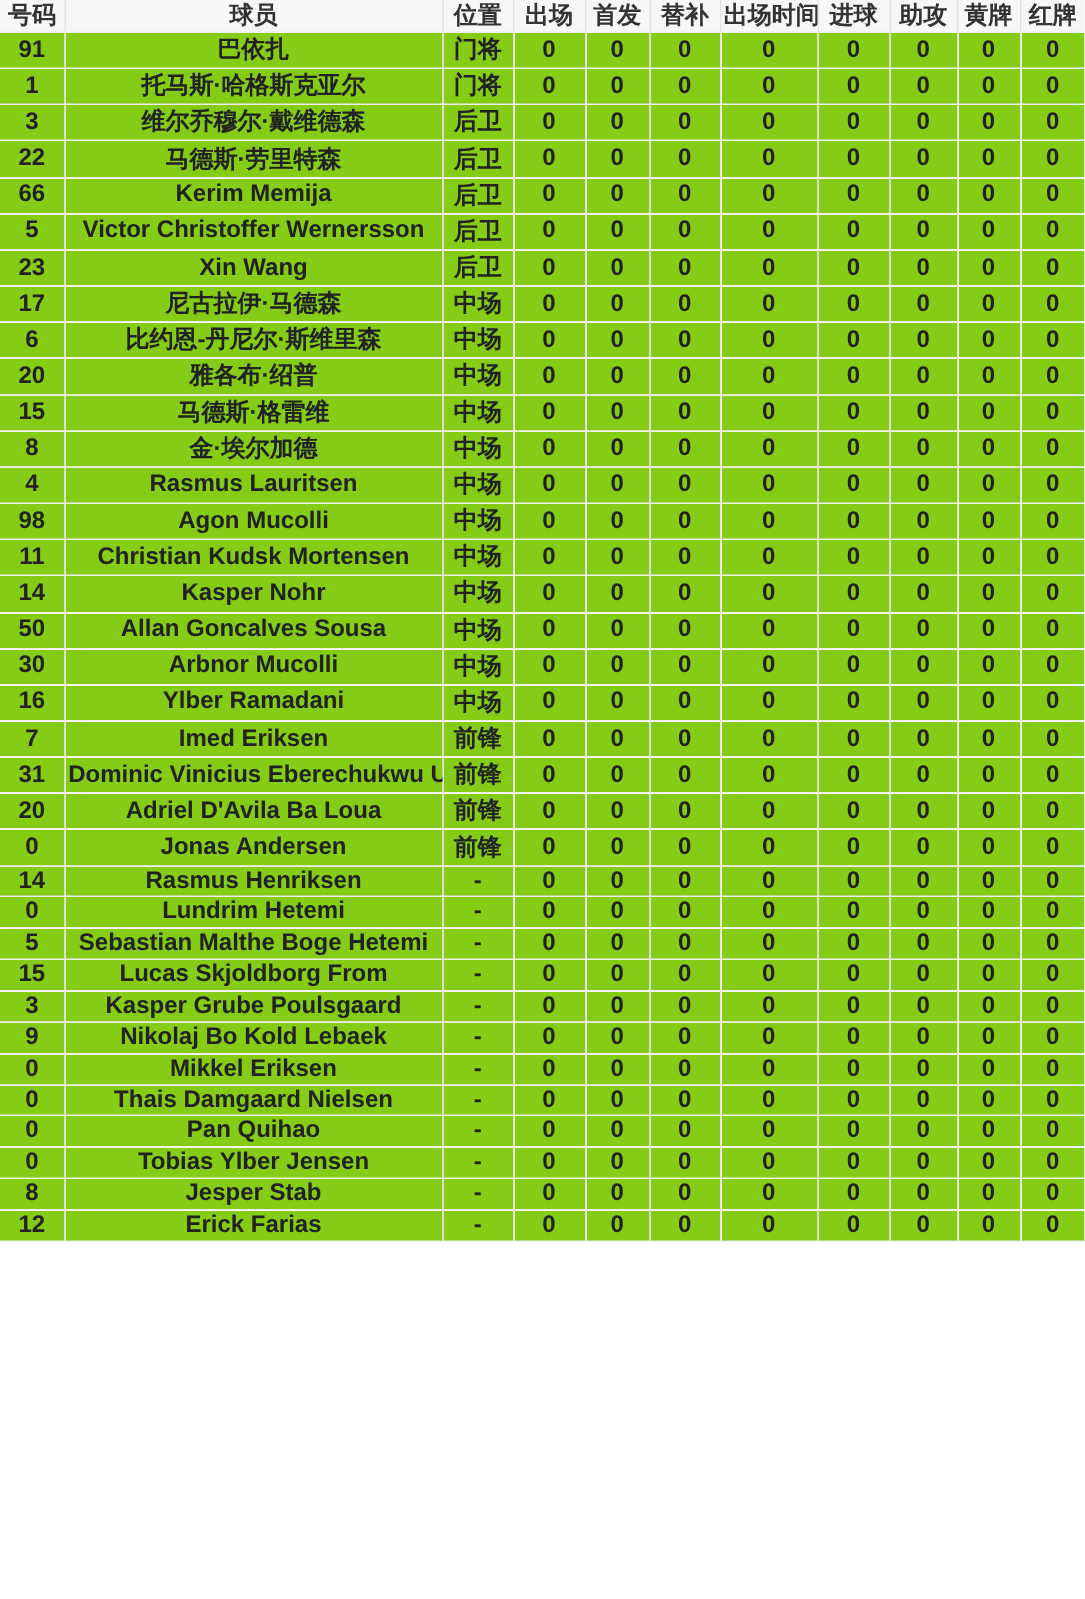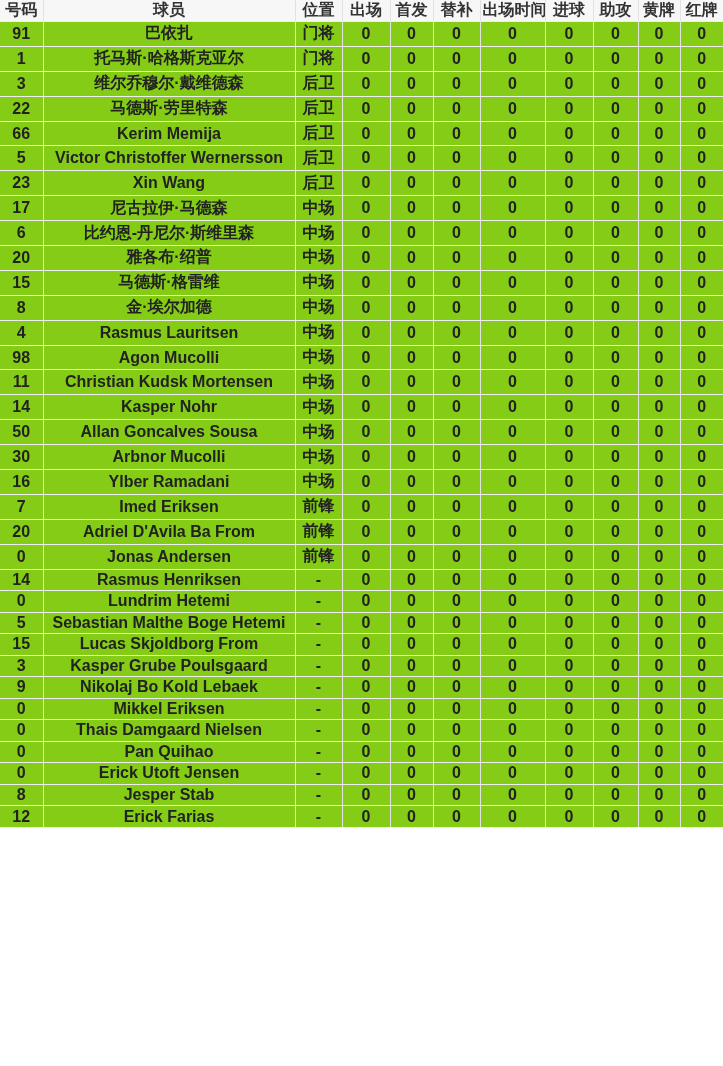--- a/index.html
+++ b/index.html
@@ -325,22 +325,35 @@
         <td>0</td>
         <td>0</td>
         <td>0</td>
         <td>0</td>
         <td>0</td>
         <td>0</td>
         <td>0</td>
         <td>0</td>
       </tr>
       <tr>
+        <td>31</td>
+        <td>Dominic Vinicius Eberechukwu Uzoukwu</td>
+        <td>前锋</td>
+        <td>0</td>
+        <td>0</td>
+        <td>0</td>
+        <td>0</td>
+        <td>0</td>
+        <td>0</td>
+        <td>0</td>
+        <td>0</td>
+      </tr>
+      <tr>
         <td>20</td>
-        <td>Adriel D'Avila Ba From</td>
+        <td>Adriel D'Avila Ba Loua</td>
         <td>前锋</td>
         <td>0</td>
         <td>0</td>
         <td>0</td>
         <td>0</td>
         <td>0</td>
         <td>0</td>
         <td>0</td>
         <td>0</td>
       </tr>
@@ -469,21 +482,21 @@
         <td>0</td>
         <td>0</td>
         <td>0</td>
         <td>0</td>
         <td>0</td>
         <td>0</td>
         <td>0</td>
       </tr>
       <tr>
         <td>0</td>
-        <td>Erick Utoft Jensen</td>
+        <td>Tobias Ylber Jensen</td>
         <td>-</td>
         <td>0</td>
         <td>0</td>
         <td>0</td>
         <td>0</td>
         <td>0</td>
         <td>0</td>
         <td>0</td>
         <td>0</td>
       </tr>

